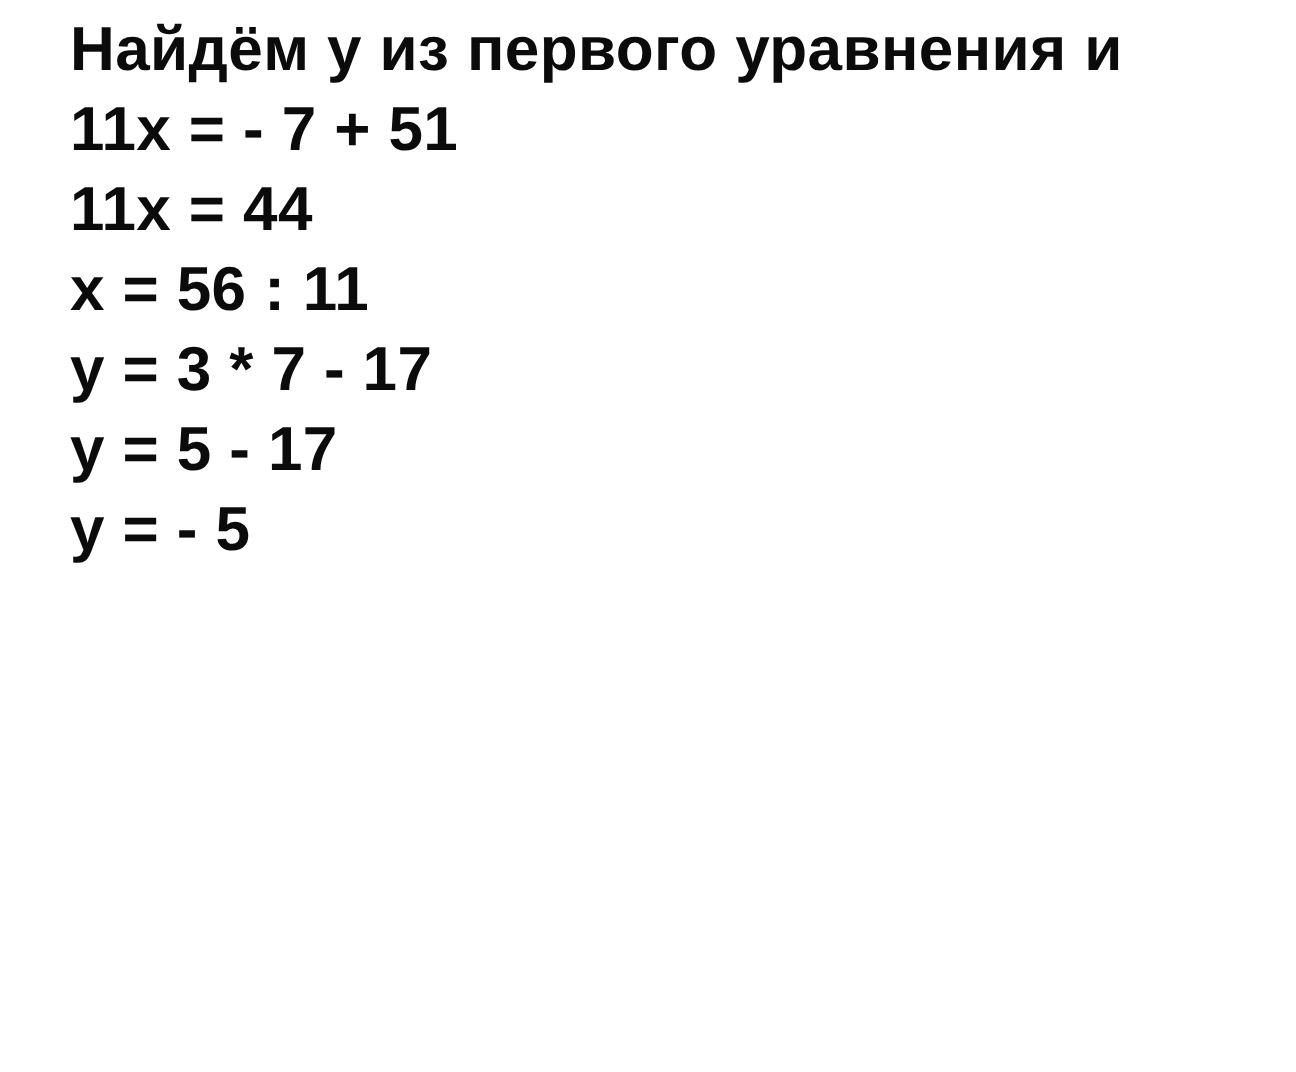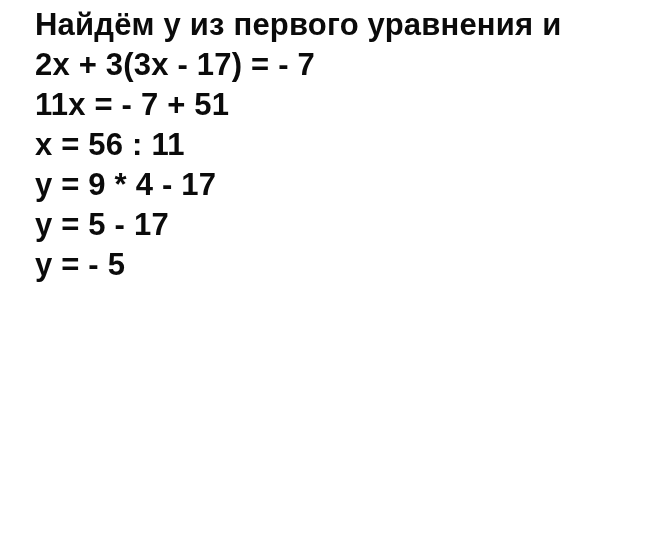--- a/index.html
+++ b/index.html
@@ -27,19 +27,19 @@
     color: #0b0b0b;
     letter-spacing: 0.2px;
     white-space: pre;
   }
 </style>
 </head>
 <body>
 
 <div class="solution-page">
   <div class="solution-line">Найдём у из первого уравнения и</div>
-  <div class="solution-line">2x + 3(3x - 17) = - 7</div>
   <div class="solution-line">11x = - 7 + 51</div>
+  <div class="solution-line">11x = 44</div>
   <div class="solution-line">x = 56 : 11</div>
-  <div class="solution-line">y = 9 * 4 - 17</div>
+  <div class="solution-line">y = 3 * 7 - 17</div>
   <div class="solution-line">y = 5 - 17</div>
   <div class="solution-line">y = - 5</div>
 </div>
 
 </body></html>

